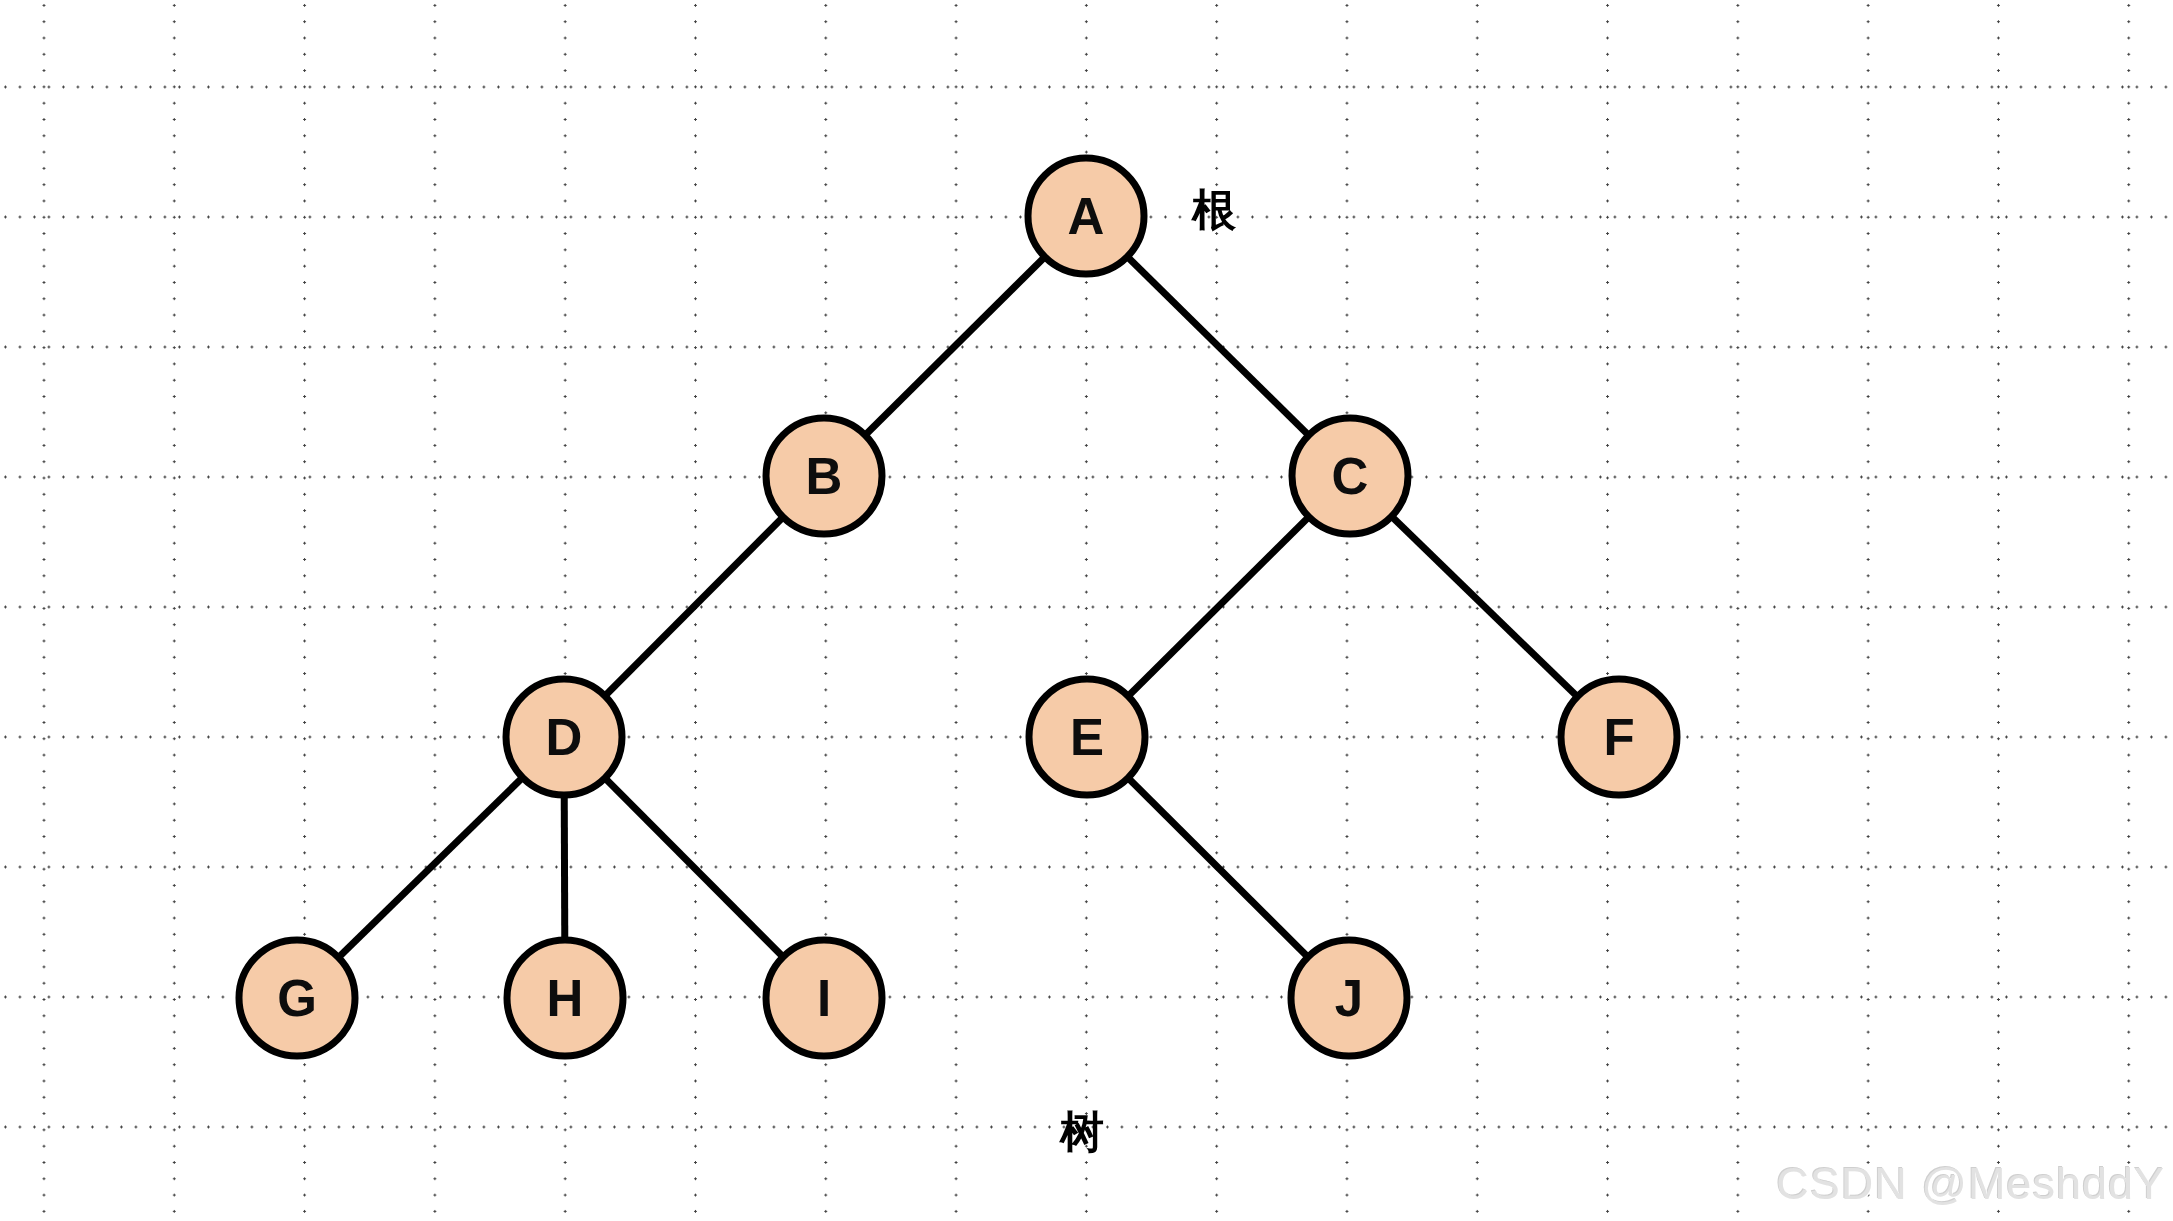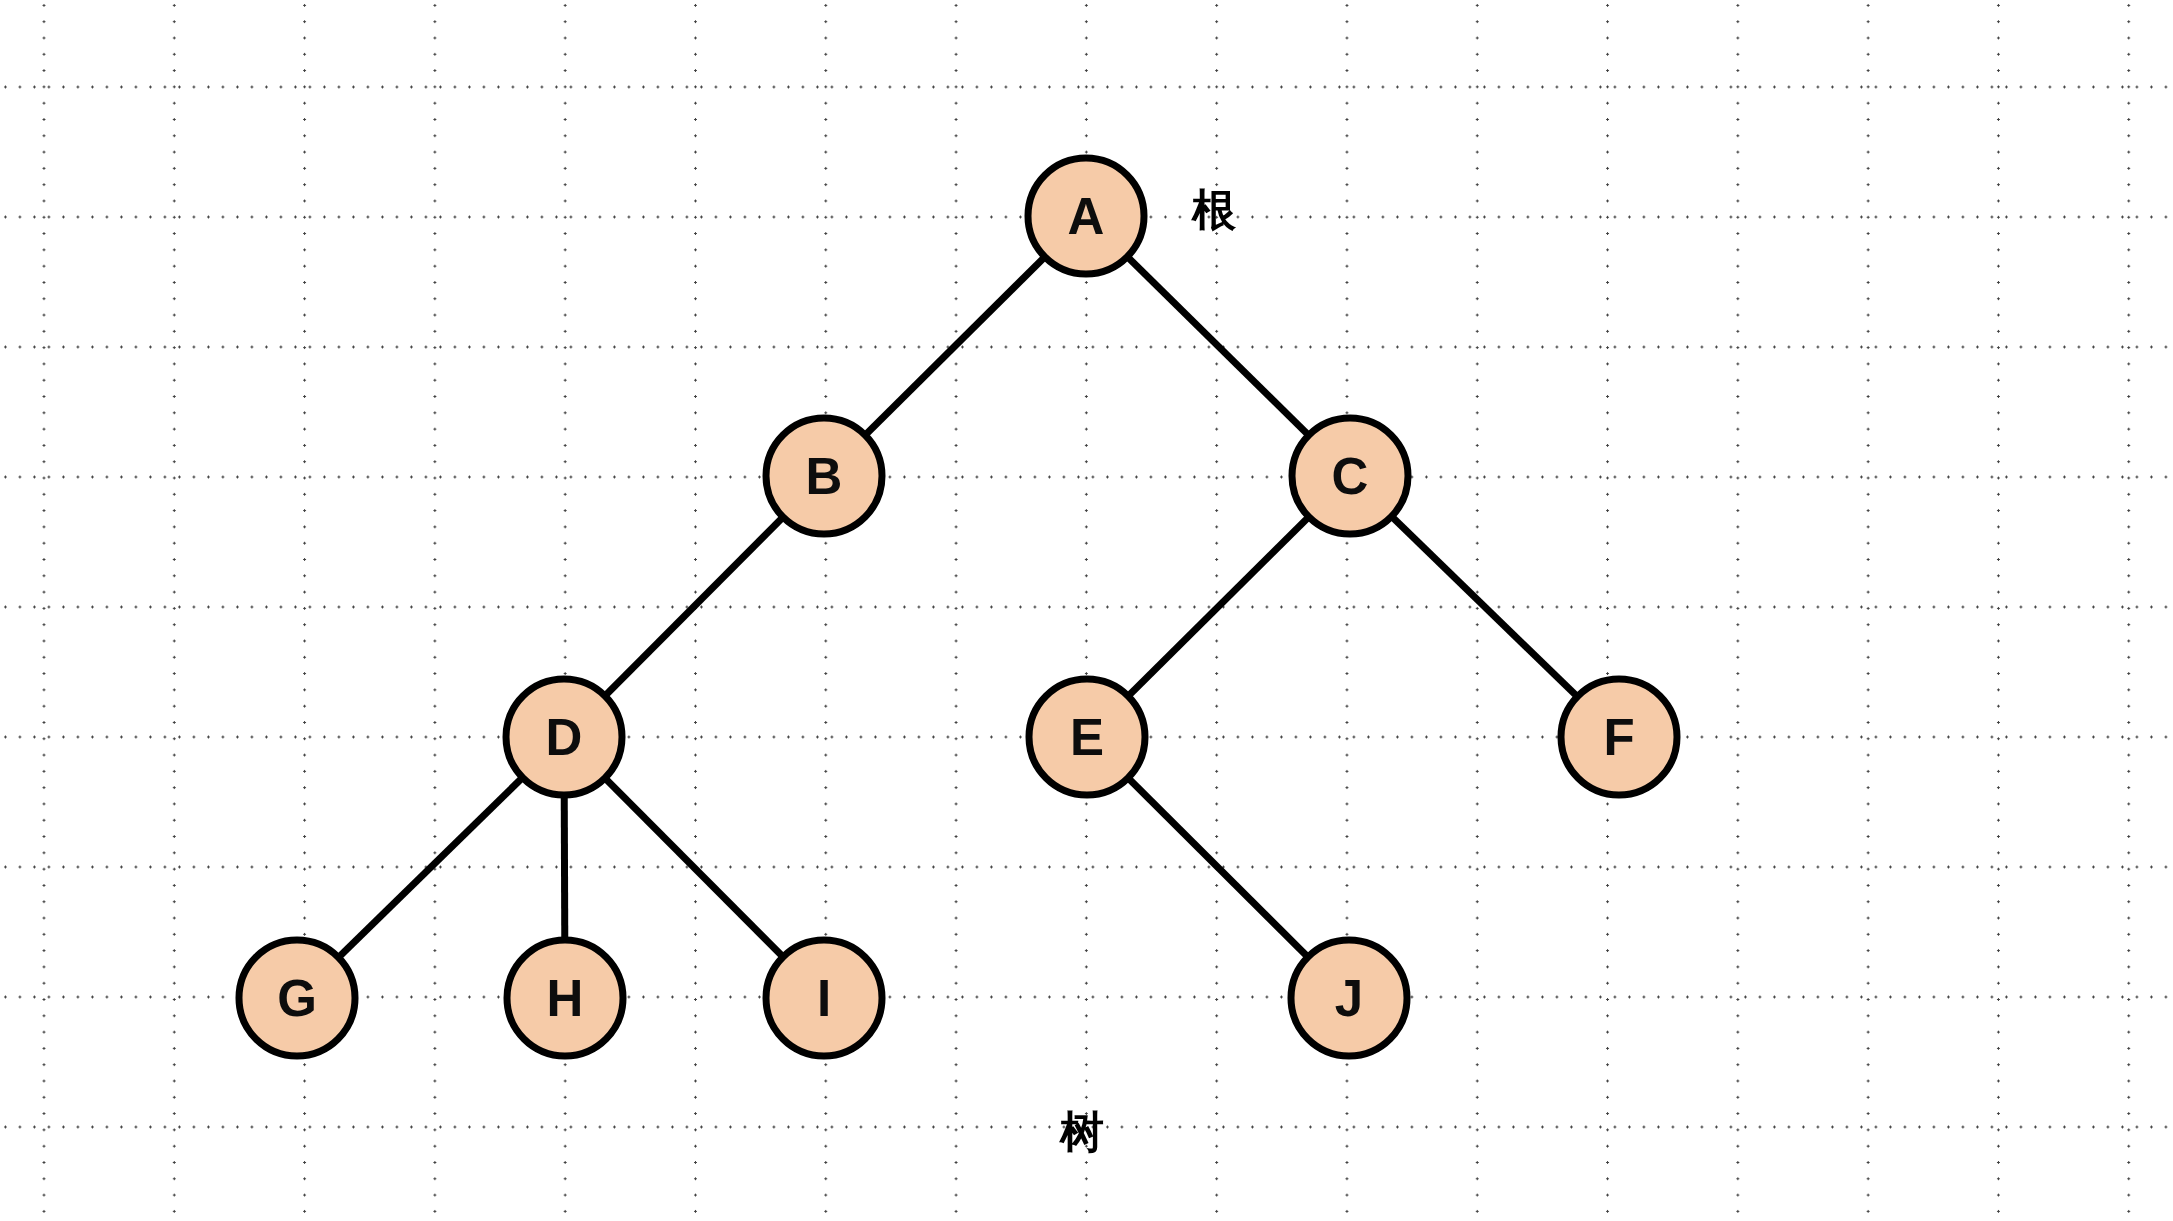--- a/index.html
+++ b/index.html
@@ -114,14 +114,15 @@
         <circle class="node-circle" r="58" fill="#F6CBA8"></circle>
         <text class="node-label" dy="18">J</text>
       </g>
     </g>
   </svg>
 
   <div class="cjk-label root-annotation">根</div>
 
   <div class="cjk-label tree-caption">树</div>
 
+  <div class="watermark">CSDN @MeshddY</div>
 
 </div>
 
 </body></html>

